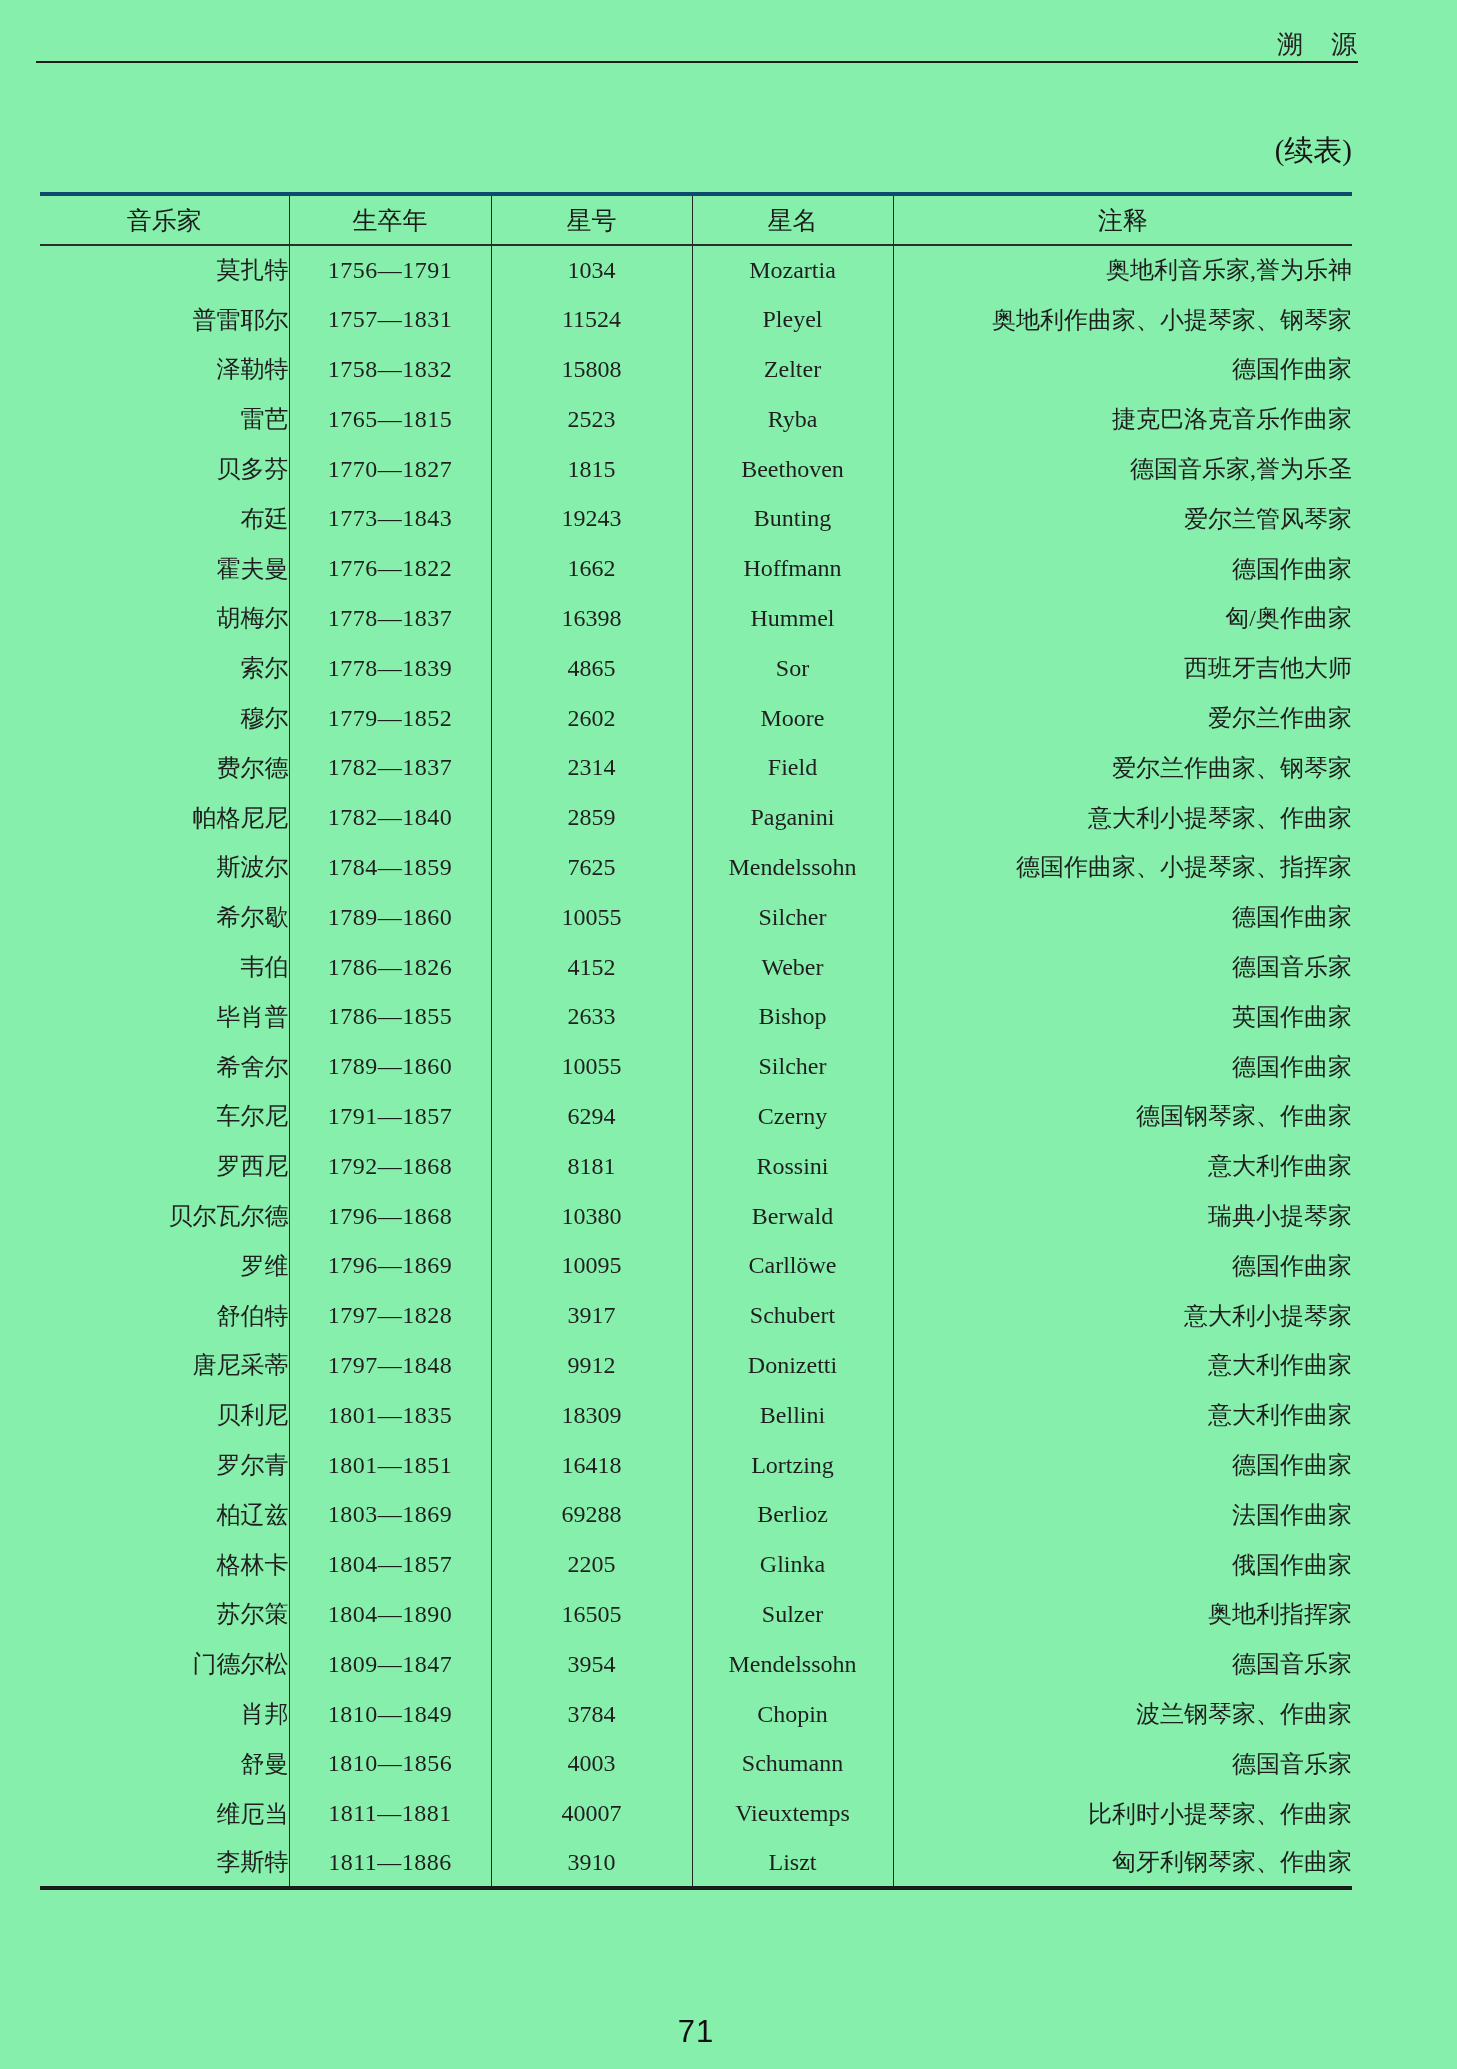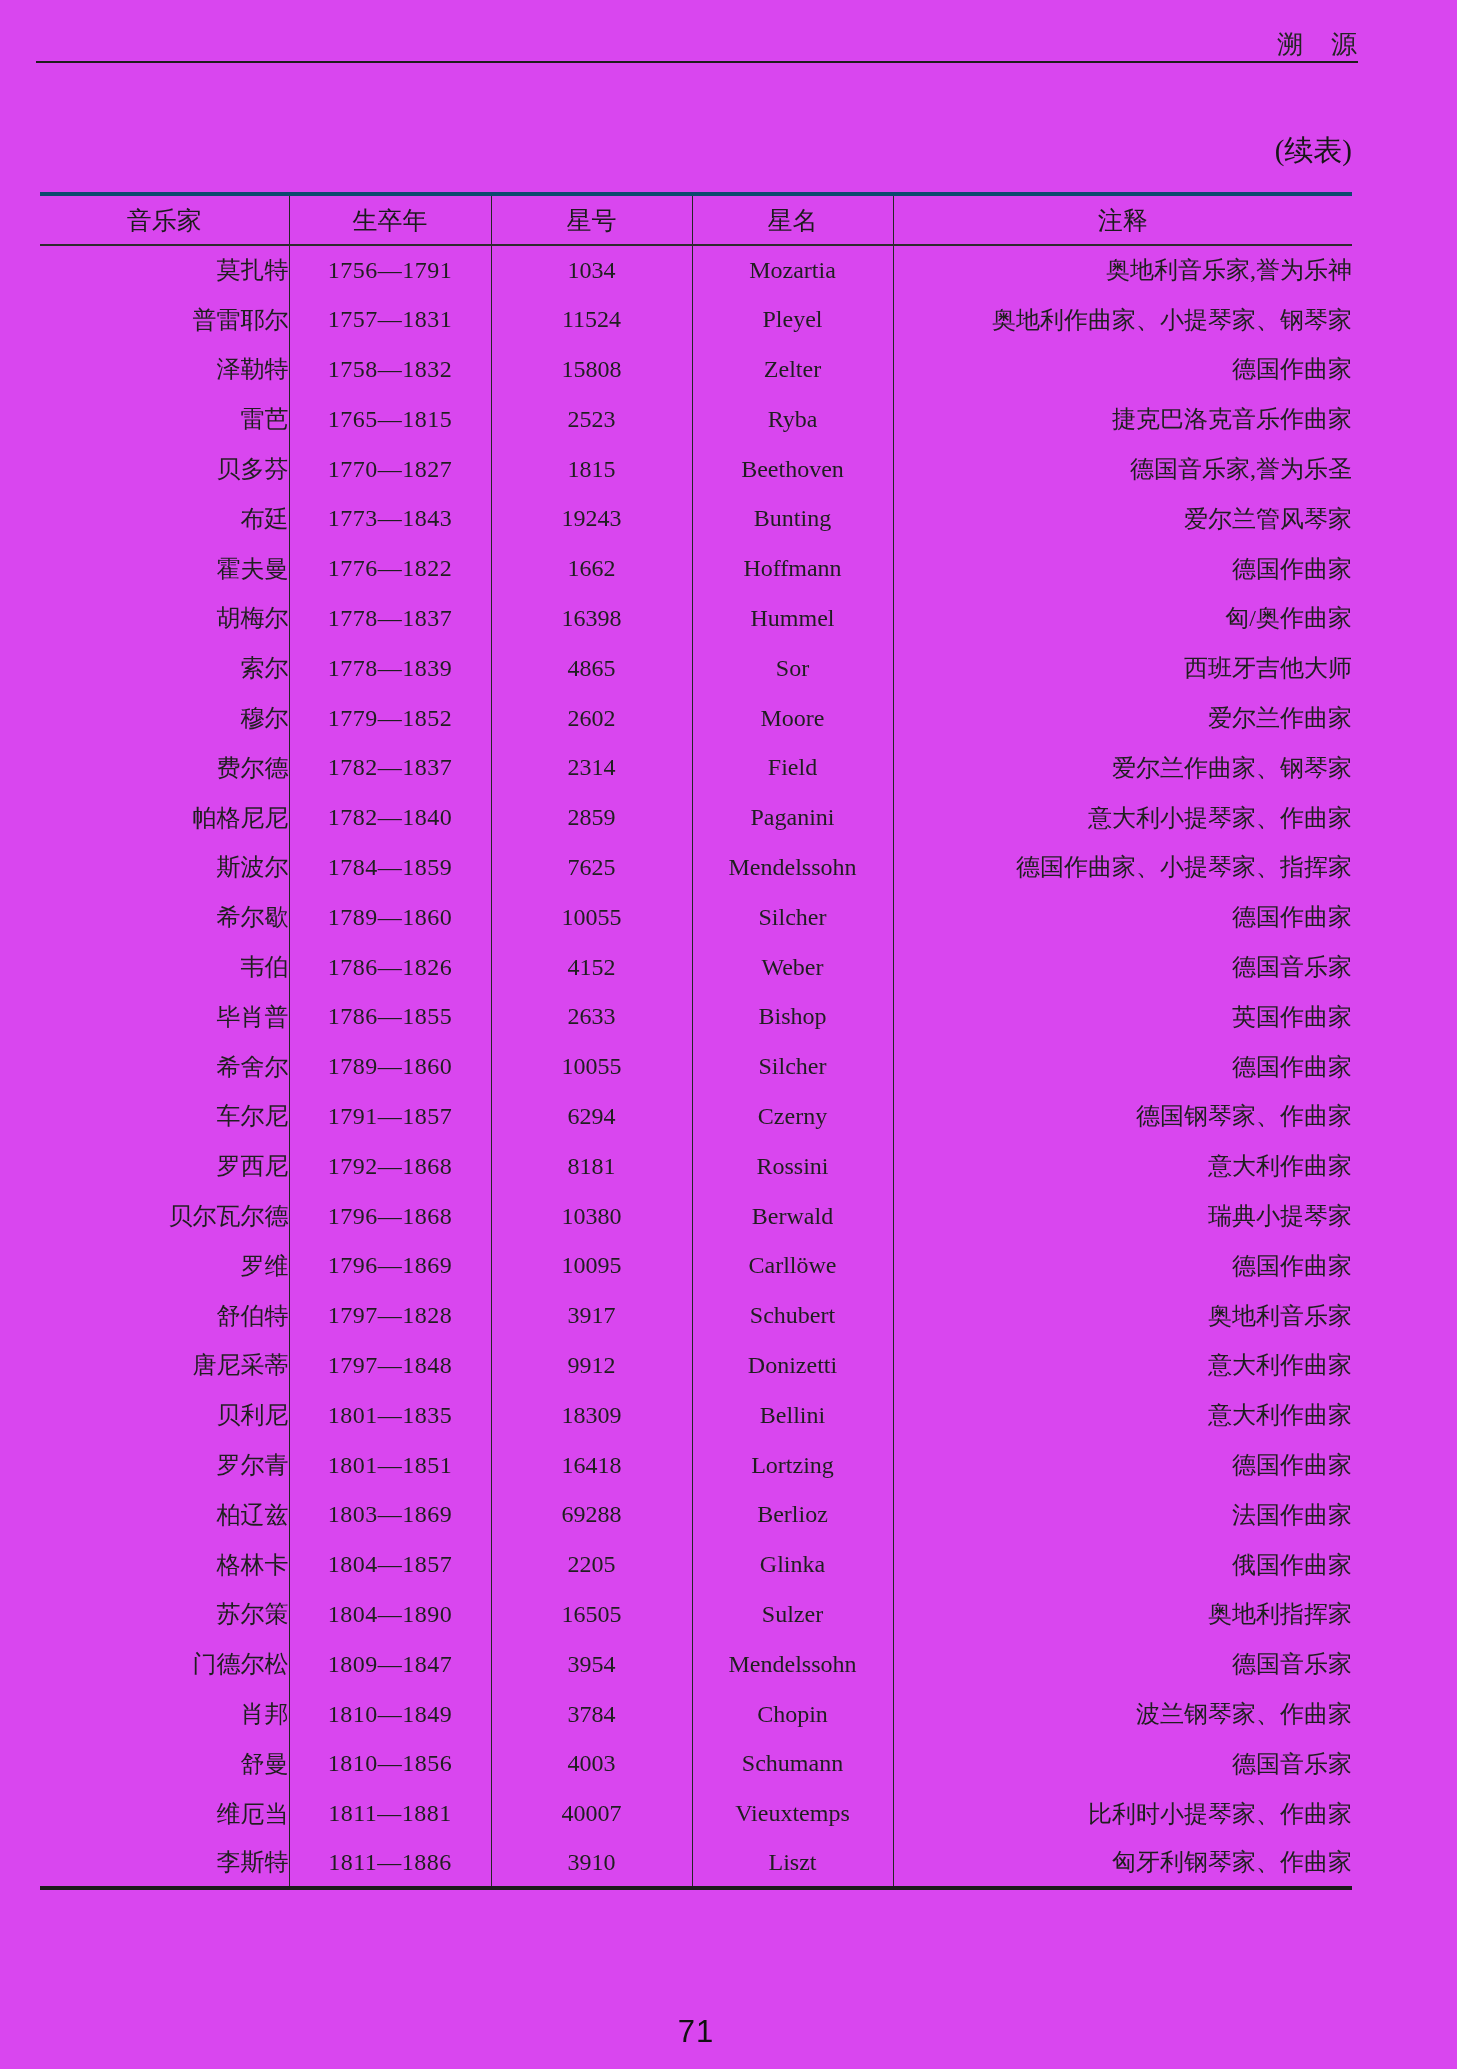--- a/index.html
+++ b/index.html
@@ -10,21 +10,21 @@
   body {
     width: 1457px;
     height: 2069px;
     font-family: "Liberation Serif", "DejaVu Serif", serif;
     color: #1a1a1a;
   }
   .page {
     position: relative;
     width: 1457px;
     height: 2069px;
-    background: #d946ef;
+    background: #86efac;
     overflow: hidden;
   }
   .running-head {
     position: absolute;
     top: 27px;
     left: 36px;
     width: 1322px;
     text-align: right;
     font-size: 26px;
     letter-spacing: 1px;
@@ -275,21 +275,21 @@
           <td class="col-years vline">1796—1869</td>
           <td class="col-number vline">10095</td>
           <td class="col-starname vline">Carllöwe</td>
           <td class="col-note">德国作曲家</td>
         </tr>
         <tr>
           <td class="col-musician vline">舒伯特</td>
           <td class="col-years vline">1797—1828</td>
           <td class="col-number vline">3917</td>
           <td class="col-starname vline">Schubert</td>
-          <td class="col-note">奥地利音乐家</td>
+          <td class="col-note">意大利小提琴家</td>
         </tr>
         <tr>
           <td class="col-musician vline">唐尼采蒂</td>
           <td class="col-years vline">1797—1848</td>
           <td class="col-number vline">9912</td>
           <td class="col-starname vline">Donizetti</td>
           <td class="col-note">意大利作曲家</td>
         </tr>
         <tr>
           <td class="col-musician vline">贝利尼</td>

